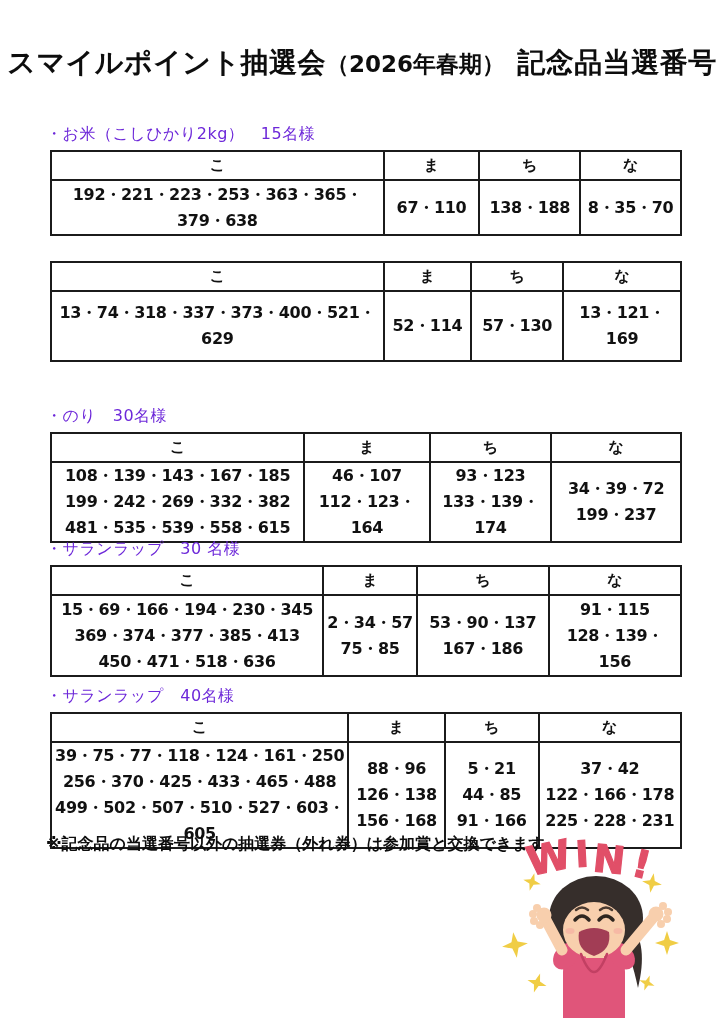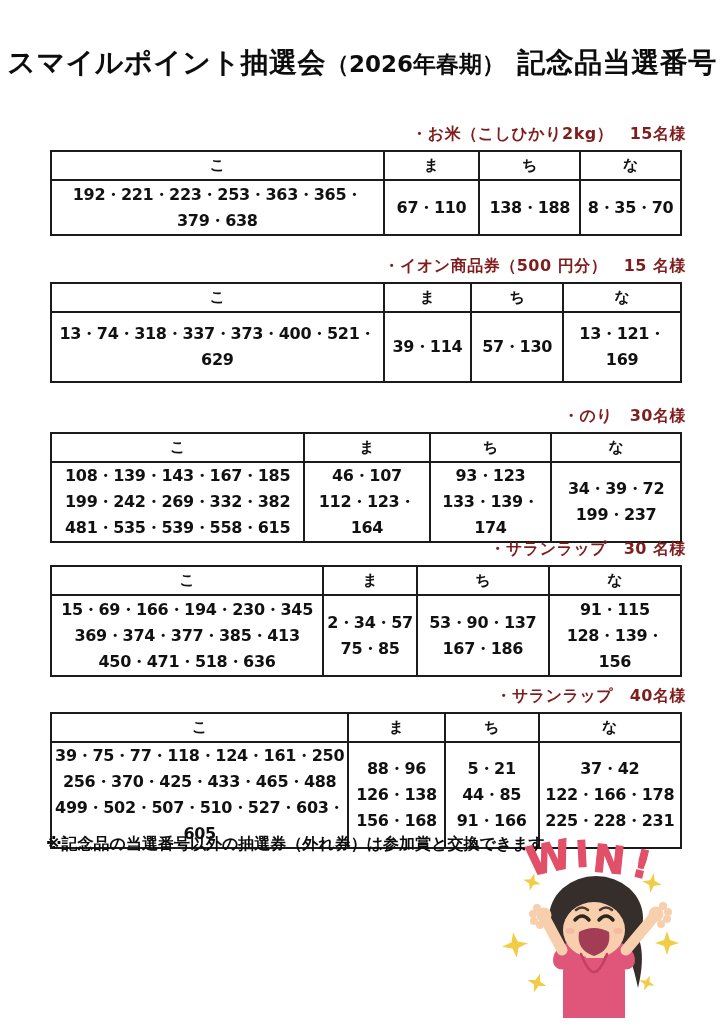--- a/index.html
+++ b/index.html
@@ -10,21 +10,21 @@
   
   .title{
     position:absolute;top:44px;left:0;width:100%;text-align:center;
     font-weight:bold;white-space:nowrap;color:#0d0d0d;
   }
   .title .big{font-size:28px;letter-spacing:.5px;}
   .title .small{font-size:23px;letter-spacing:0;text-align:right;}
   .title .gap{display:inline-block;width:12px;}
   
   .sec{position:absolute;left:46px;width:640px;}
-  .sec-label{font-size:16px;font-weight:bold;letter-spacing:.5px;color:#7f1d1d;text-align:right;}
+  .sec-label{font-size:16px;font-weight:normal;letter-spacing:.5px;color:#6d28d9;}
   .sec table{
     border-collapse:collapse;table-layout:fixed;width:632px;margin-left:4px;margin-top:5px;
     text-align:center;
   }
   .sec th,.sec td{border:2px solid #1b1b1b;padding:0 2px;overflow:hidden;}
   .sec th{font-size:15px;font-weight:bold;height:27px;vertical-align:middle;}
   .sec td{
     font-size:16px;font-weight:bold;line-height:26px;letter-spacing:-0.3px;
     white-space:pre-line;vertical-align:middle;
   }
@@ -83,40 +83,39 @@
         <td>192・221・223・253・363・365・379・638</td>
         <td>67・110</td>
         <td>138・188</td>
         <td>8・35・70</td>
       </tr>
         </tbody>
     </table>
   </div>
 
   <div class="sec" id="sec1">
-    <div class="sec-label">・イオン商品券（500 円分）　15 名様</div>
     <table class="t1">
       <colgroup>
           <col class="c0">
           <col class="c1">
           <col class="c2">
           <col class="c3">
         </colgroup>
       <thead>
           <tr>
         <th>こ</th>
         <th>ま</th>
         <th>ち</th>
         <th>な</th>
       </tr>
         </thead>
       <tbody>
           <tr>
         <td>13・74・318・337・373・400・521・629</td>
-        <td>39・114</td>
+        <td>52・114</td>
         <td>57・130</td>
         <td>13・121・169</td>
       </tr>
         </tbody>
     </table>
   </div>
 
   <div class="sec" id="sec2">
     <div class="sec-label">・のり　30名様</div>
     <table class="t2">

